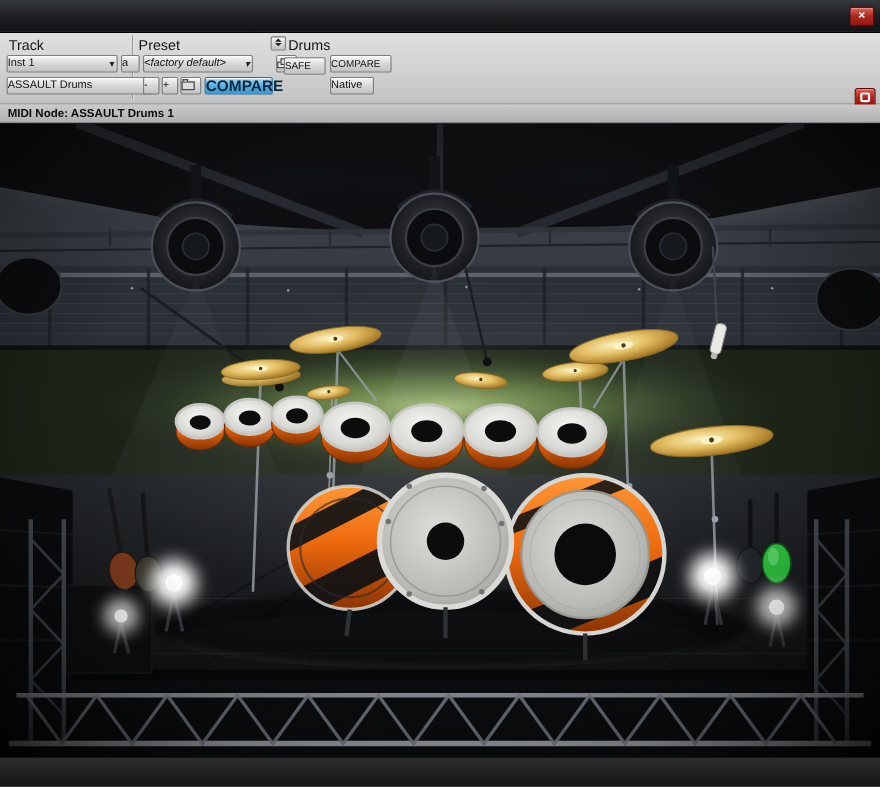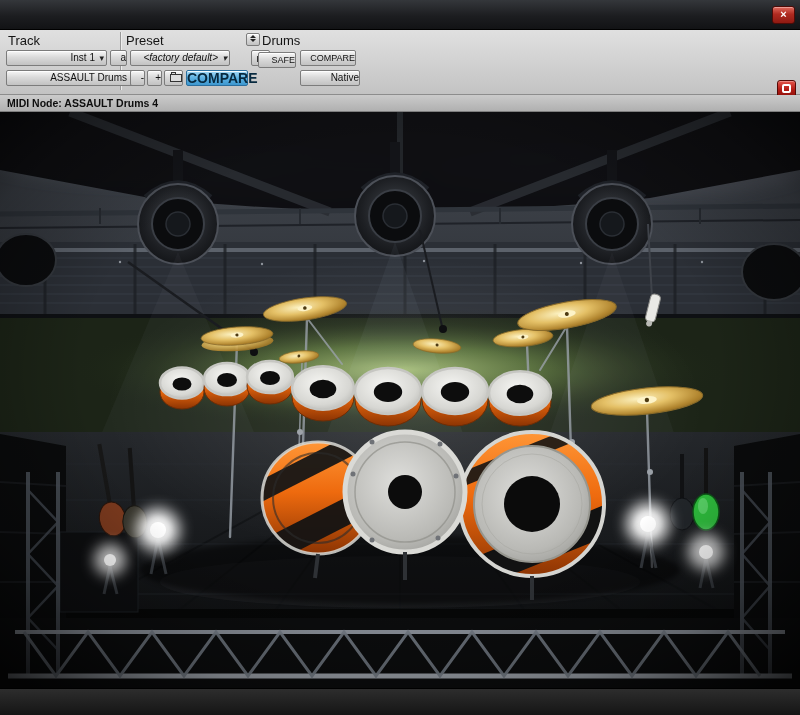--- a/index.html
+++ b/index.html
@@ -5,21 +5,21 @@
 *{margin:0;padding:0;box-sizing:border-box}
 html,body{width:800px;height:715px;overflow:hidden;background:#222;font-family:"Liberation Sans",sans-serif}
 #win{position:relative;width:800px;height:715px;background:#c9c9c9;outline:1px solid #5f5f5f}
 .abs{position:absolute}
 
 #titlebar{left:0;top:0;width:800px;height:30px;background:linear-gradient(#34373b,#1c1d20 55%,#121315);border-bottom:1px solid #000}
 #closeBtn{position:absolute;right:5px;top:6px;width:23px;height:18px;background:linear-gradient(#e06a5d,#b02a20 45%,#8f1a12);border:1px solid #4f0b07;border-radius:3px;color:#fff;font-size:11px;font-weight:700;text-align:center;line-height:15px;box-shadow:inset 0 1px 0 rgba(255,255,255,.35);cursor:default}
 
 #header{left:0;top:30px;width:800px;height:65px;background:linear-gradient(#e0e0e0,#c3c3c3);border-bottom:1px solid #8d8d8d}
 .hlabel{position:absolute;font-size:13px;font-weight:400;color:#141414}
-.btn3d{position:absolute;height:16px;background:linear-gradient(#f7f7f7,#dadada 45%,#c2c2c2);border:1px solid #7c7c7c;border-radius:2px;box-shadow:inset 0 1px 0 rgba(255,255,255,.85);font-size:10px;color:#111;text-align:right;line-height:13px}
+.btn3d{position:absolute;height:16px;background:linear-gradient(#f7f7f7,#dadada 45%,#c2c2c2);border:1px solid #7c7c7c;border-radius:2px;box-shadow:inset 0 1px 0 rgba(255,255,255,.85);font-size:10px;color:#111;text-align:left;line-height:13px}
 .dd{padding-right:11px}
 .arr{position:absolute;right:2px;top:1px;font-size:9px;color:#222;line-height:13px}
 .vsep{position:absolute;width:1px;background:#9a9a9a;box-shadow:1px 0 0 #ededed}
 #compareBtn{background:linear-gradient(#a8dcf8,#5cb1e2 50%,#3d97cf);border-color:#2b6f9e;font-weight:700;color:#07293f;font-size:14px;line-height:14px}
 .italic{font-style:italic}
 
 .tri-up{display:block;width:0;height:0;border-left:4px solid transparent;border-right:4px solid transparent;border-bottom:4px solid #222;margin:1px auto 1px}
 .tri-dn{display:block;width:0;height:0;border-left:4px solid transparent;border-right:4px solid transparent;border-top:4px solid #222;margin:0 auto}
 .copy-ic{position:relative;display:inline-block;width:12px;height:10px;margin-top:2px}
 .copy-ic b{position:absolute;width:8px;height:6px;border:1px solid #333;background:#e8e8e8}
@@ -61,28 +61,28 @@
     <div class="btn3d dd italic" style="left:130px;top:20px;width:100px"><span>&lt;factory default&gt;</span><span class="arr">▾</span></div>
     <div class="btn3d" style="left:251px;top:20px;width:19px"><span class="copy-ic"><b></b><b></b></span></div>
 
     <div class="btn3d" style="left:130px;top:40px;width:15px"><span>-</span></div>
     <div class="btn3d" style="left:147px;top:40px;width:15px"><span>+</span></div>
     <div class="btn3d" style="left:164px;top:40px;width:19px"><span class="folder-ic"><b></b></span></div>
     <div class="btn3d" id="compareBtn" style="left:186px;top:40px;width:62px"><span>COMPARE</span></div>
 
     <div class="btn3d" style="left:258px;top:22px;width:38px;font-size:9px;line-height:14px"><span>SAFE</span></div>
     <div class="btn3d" style="left:300px;top:20px;width:56px;font-size:9px;line-height:14px"><span>COMPARE</span></div>
-    <div class="btn3d" style="left:300px;top:40px;width:60px"><span>Native</span></div>
+    <div class="btn3d" style="left:300px;top:40px;width:40px"><span>Native</span></div>
 
     <div id="targetBtn">
         <span class="target-ic"></span>
       </div>
   </div>
 
-  <div class="abs" id="midibar"><span>MIDI Node: ASSAULT Drums 4</span></div>
+  <div class="abs" id="midibar"><span>MIDI Node: ASSAULT Drums 1</span></div>
 
   <div class="abs" id="scene">
     <svg width="800" height="576" viewBox="0 0 800 576">
       <defs>
         <linearGradient id="sky" x1="0" y1="0" x2="0" y2="1">
             <stop offset="0" stop-color="#454a52"></stop>
             <stop offset="0.5" stop-color="#24272c"></stop>
             <stop offset="1" stop-color="#0e1012"></stop>
           </linearGradient>
         <linearGradient id="floorG" x1="0" y1="0" x2="0" y2="1">

